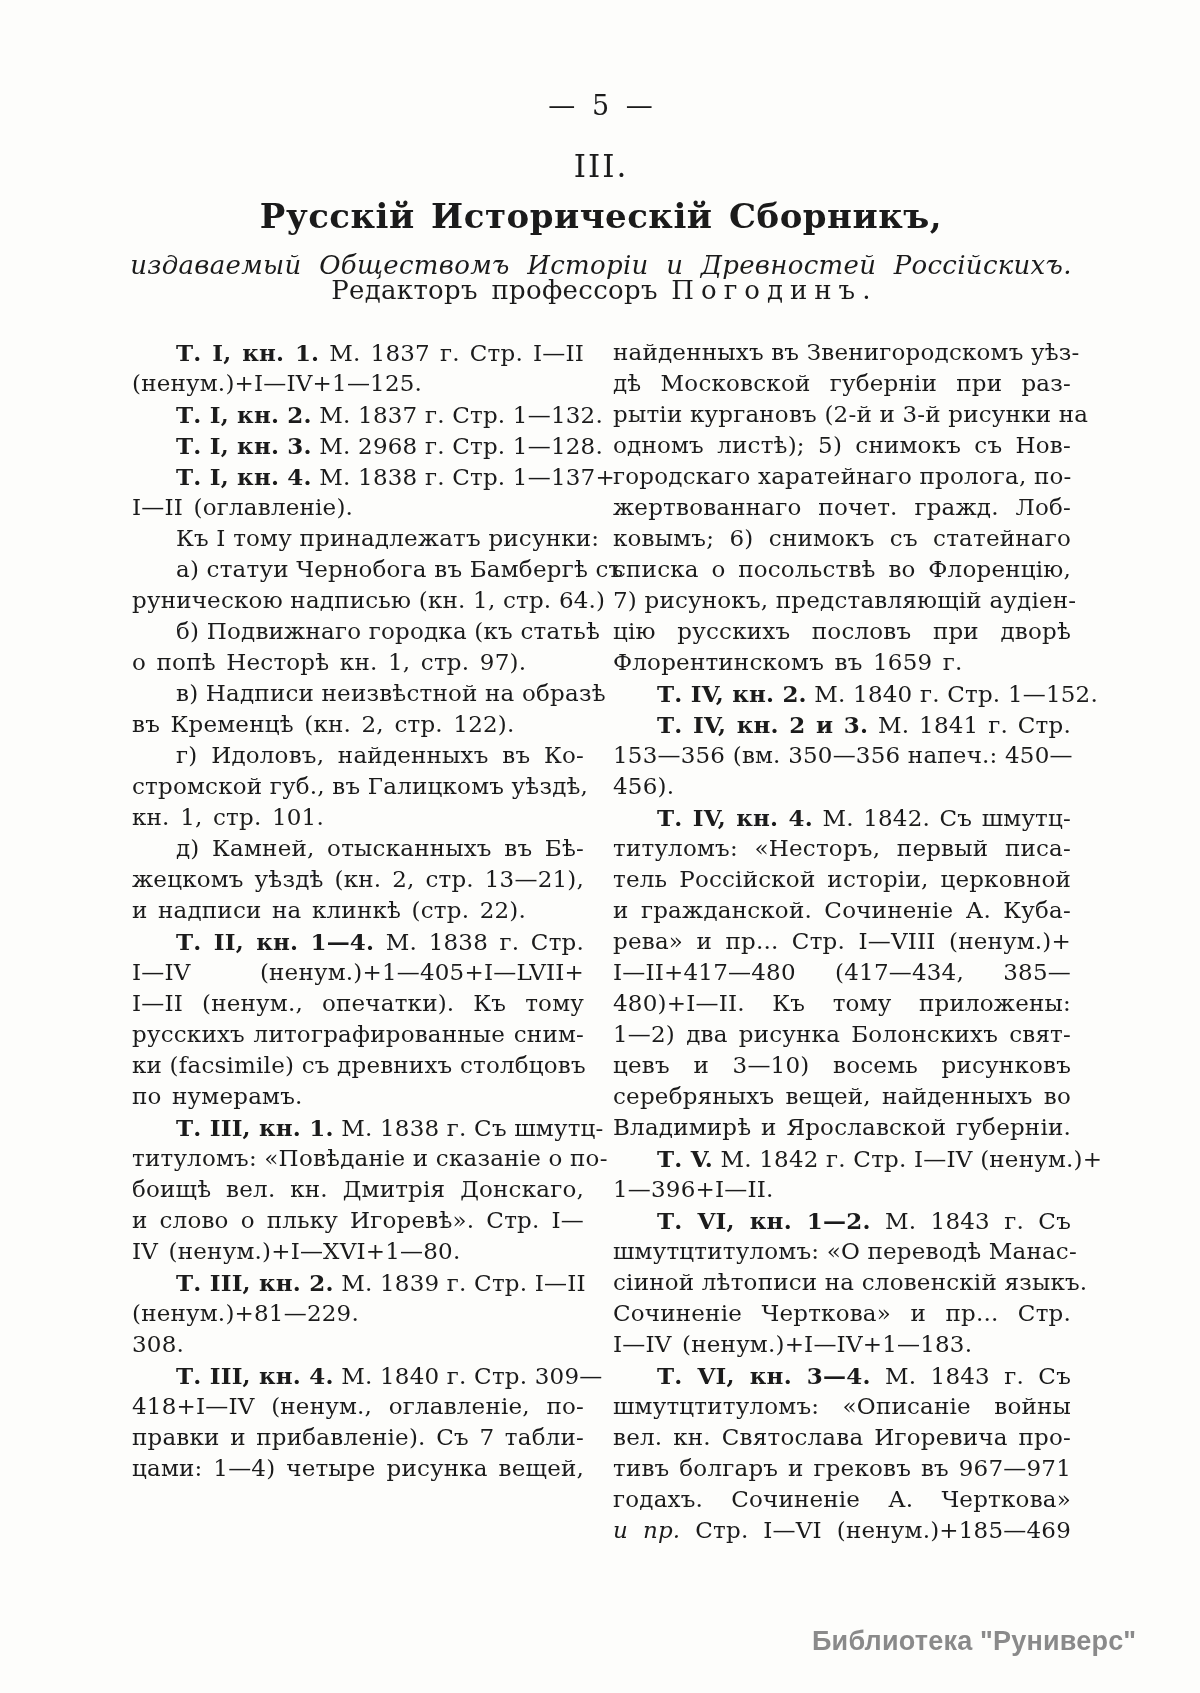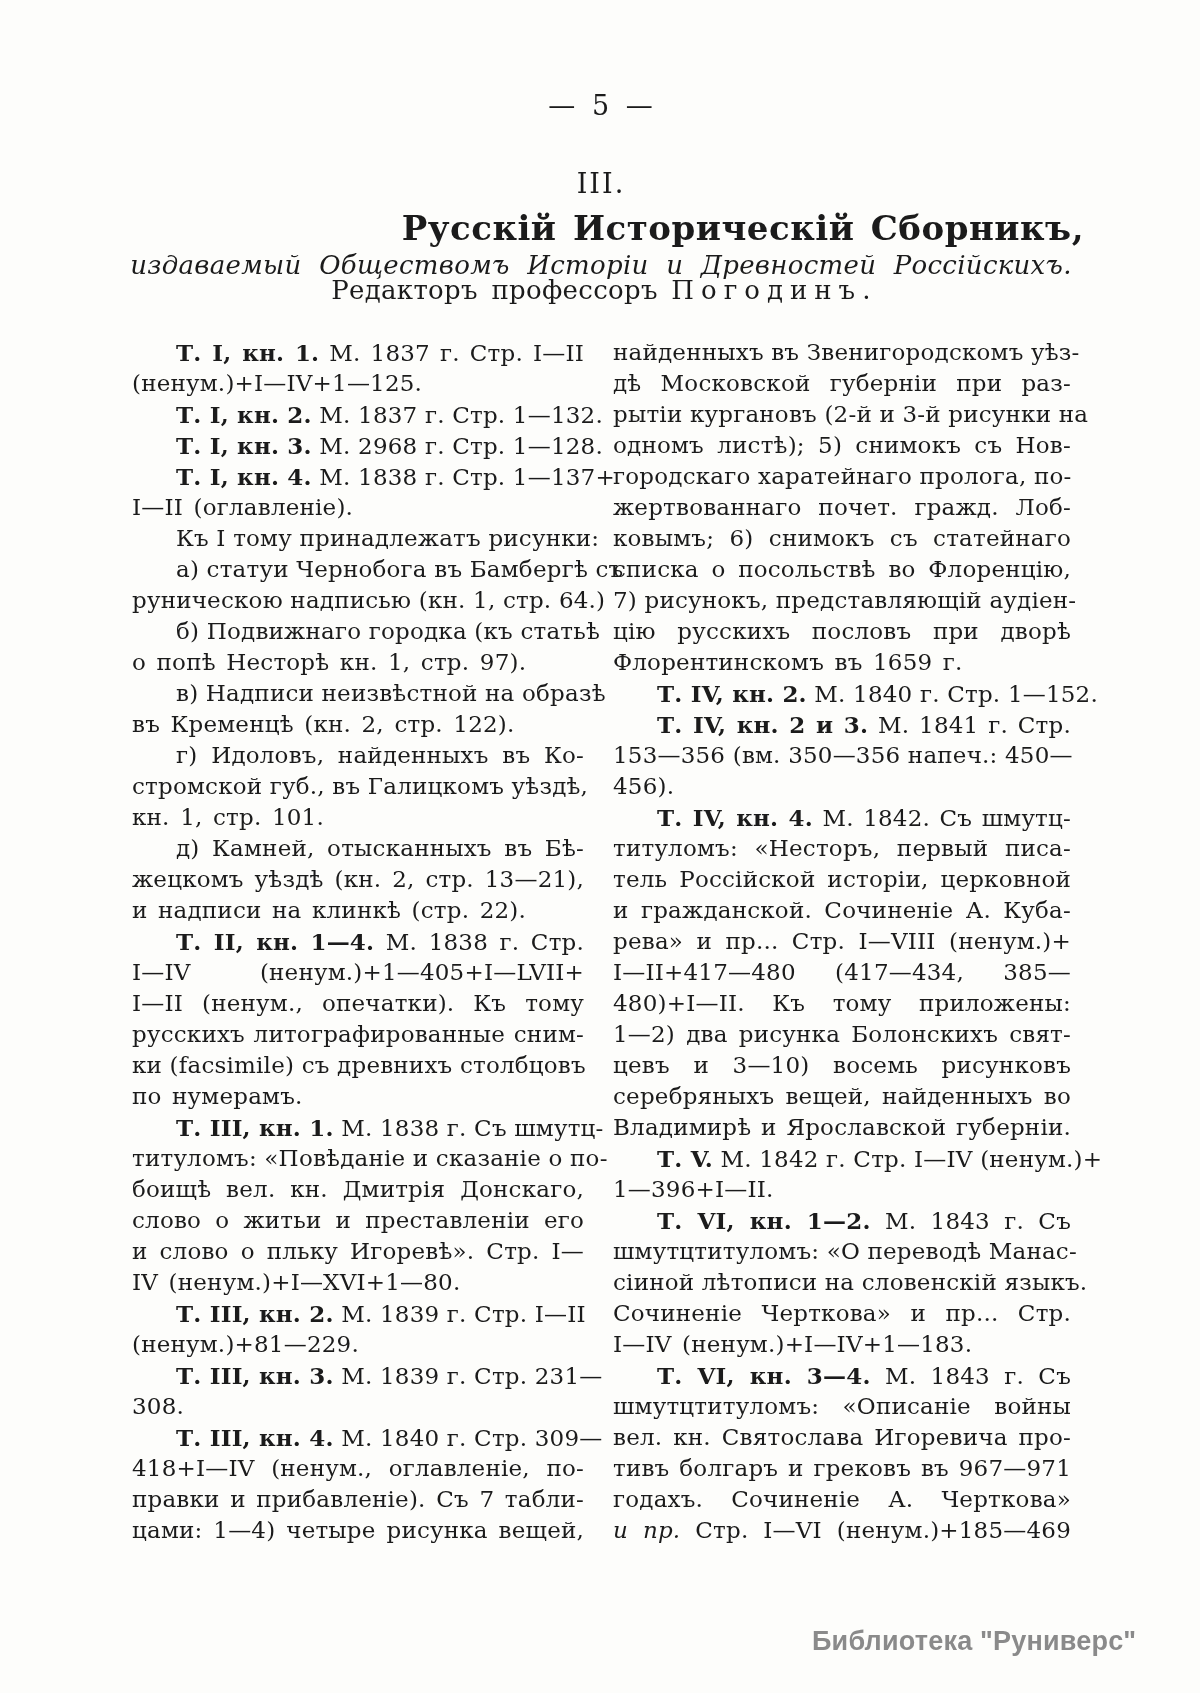--- a/index.html
+++ b/index.html
@@ -29,34 +29,32 @@
     top: 90px;
     width: 100%;
     font-size: 27px;
     letter-spacing: 1px;
     word-spacing: 6px;
   }
   .section-number {
     position: absolute;
     top: 148px;
     width: 100%;
-    font-size: 27px;
+    font-size: 31px;
     letter-spacing: 2px;
-    margin-top: 20px;
   }
   .doc-title {
     position: absolute;
     top: 196px;
     width: 100%;
     font-size: 34px;
     font-weight: 700;
     letter-spacing: 0.5px;
     word-spacing: 4px;
-    margin: 12px;
-    text-align: right;
+    margin: 0;
   }
   .subtitle-1 {
     position: absolute;
     top: 250px;
     width: 100%;
     font-size: 26px;
     word-spacing: 9px;
     letter-spacing: 0.3px;
     font-style: italic;
   }
@@ -136,26 +134,24 @@
       <div class="line al"><span>и надписи на клинкѣ (стр. 22).</span></div>
       <div class="line aj in"><span class="b">Т. II, кн. 1—4.</span><span> М. 1838 г. Стр.</span></div>
       <div class="line aj"><span>I—IV (ненум.)+1—405+I—LVII+</span></div>
       <div class="line aj"><span>I—II (ненум., опечатки). Къ тому</span></div>
       <div class="line aj"><span>русскихъ литографированные сним-</span></div>
       <div class="line aj"><span>ки (facsimile) съ древнихъ столбцовъ</span></div>
       <div class="line al"><span>по нумерамъ.</span></div>
       <div class="line aj in"><span class="b">Т. III, кн. 1.</span><span> М. 1838 г. Съ шмутц-</span></div>
       <div class="line aj"><span>титуломъ: «Повѣданіе и сказаніе о по-</span></div>
       <div class="line aj"><span>боищѣ вел. кн. Дмитрія Донскаго,</span></div>
-      <div class="line aj"><span>слово о житьи и преставленіи его</span></div>
       <div class="line aj"><span>и слово о пльку Игоревѣ». Стр. I—</span></div>
       <div class="line al"><span>IV (ненум.)+I—XVI+1—80.</span></div>
       <div class="line aj in"><span class="b">Т. III, кн. 2.</span><span> М. 1839 г. Стр. I—II</span></div>
       <div class="line al"><span>(ненум.)+81—229.</span></div>
-      <div class="line aj in"><span class="b">Т. III, кн. 3.</span><span> М. 1839 г. Стр. 231—</span></div>
       <div class="line al"><span>308.</span></div>
       <div class="line aj in"><span class="b">Т. III, кн. 4.</span><span> М. 1840 г. Стр. 309—</span></div>
       <div class="line aj"><span>418+I—IV (ненум., оглавленіе, по-</span></div>
       <div class="line aj"><span>правки и прибавленіе). Съ 7 табли-</span></div>
       <div class="line aj"><span>цами: 1—4) четыре рисунка вещей,</span></div>
     </div>
   <div class="col col-right" id="col-right">
       <div class="line aj"><span>найденныхъ въ Звенигородскомъ уѣз-</span></div>
       <div class="line aj"><span>дѣ Московской губерніи при раз-</span></div>
       <div class="line aj"><span>рытіи кургановъ (2-й и 3-й рисунки на</span></div>

